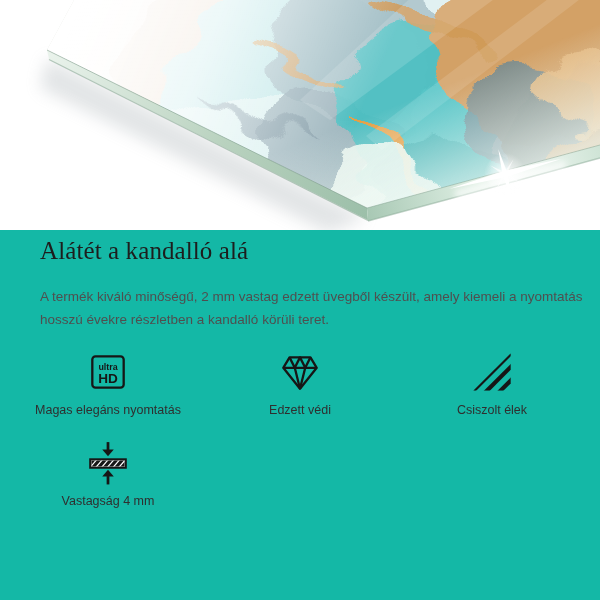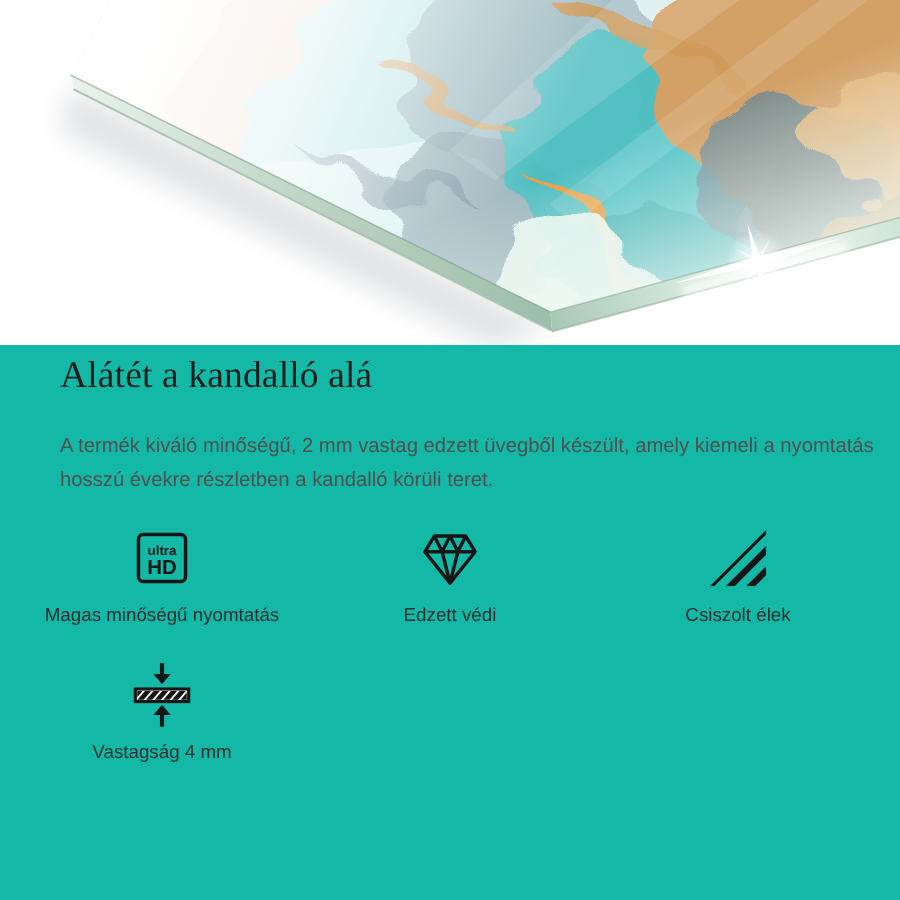--- a/index.html
+++ b/index.html
@@ -131,21 +131,21 @@
 
 
       <div class="feature">
         <div class="ficon">
           <svg width="46" height="46" viewBox="0 0 44 44">
             <rect x="7" y="7" width="30" height="30" rx="3" class="ic" stroke-width="2.4"></rect>
             <text x="22" y="20" text-anchor="middle" font-size="8.5" font-weight="600" fill="#161616" font-family="Liberation Sans, sans-serif">ultra</text>
             <text x="22" y="32.5" text-anchor="middle" font-size="13" font-weight="800" fill="#161616" font-family="Liberation Sans, sans-serif">HD</text>
           </svg>
         </div>
-        <div class="flabel">Magas minőségű nyomtatás</div>
+        <div class="flabel">Magas elegáns nyomtatás</div>
       </div>
 
 
       <div class="feature">
         <div class="ficon">
           <svg width="46" height="46" viewBox="0 0 44 44">
             <g class="ic" stroke-linejoin="round">
               <polygon points="6,18 12,8 32,8 38,18 22,38"></polygon>
               <line x1="6" y1="18" x2="38" y2="18"></line>
               <path d="M12 8 L17 18 L22 8 L27 18 L32 8"></path>

